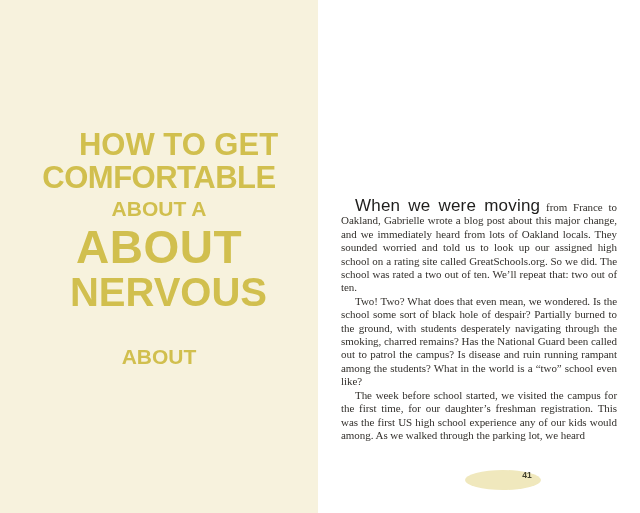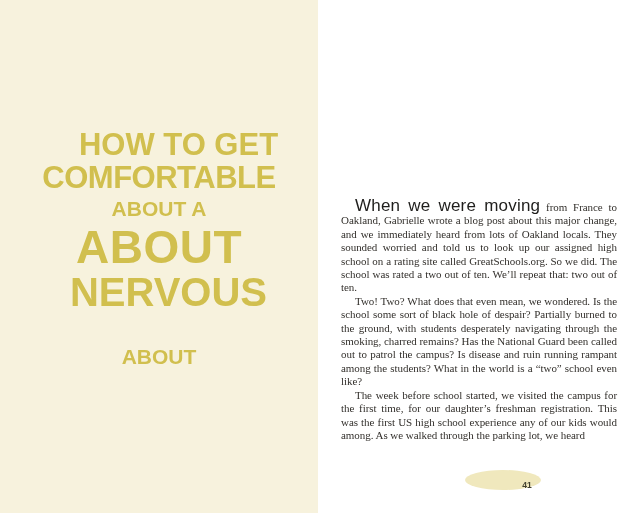--- a/index.html
+++ b/index.html
@@ -70,21 +70,21 @@
   }
   .folio {
     position: absolute;
     left: 147px;
     top: 470px;
     width: 28px;
     height: 20px;
     border-radius: 50%;
     background: var(--folio-bg, #f0e8bd);
     display: flex;
-    align-items: flex-end;
+    align-items: flex-start;
     justify-content: center;
     padding-left: 48px;
   }
   .folio span {
     font-family: "Liberation Sans", sans-serif;
     font-weight: 700;
     font-size: 8.5px;
     color: var(--folio-text, #41402f);
   }
 </style>

